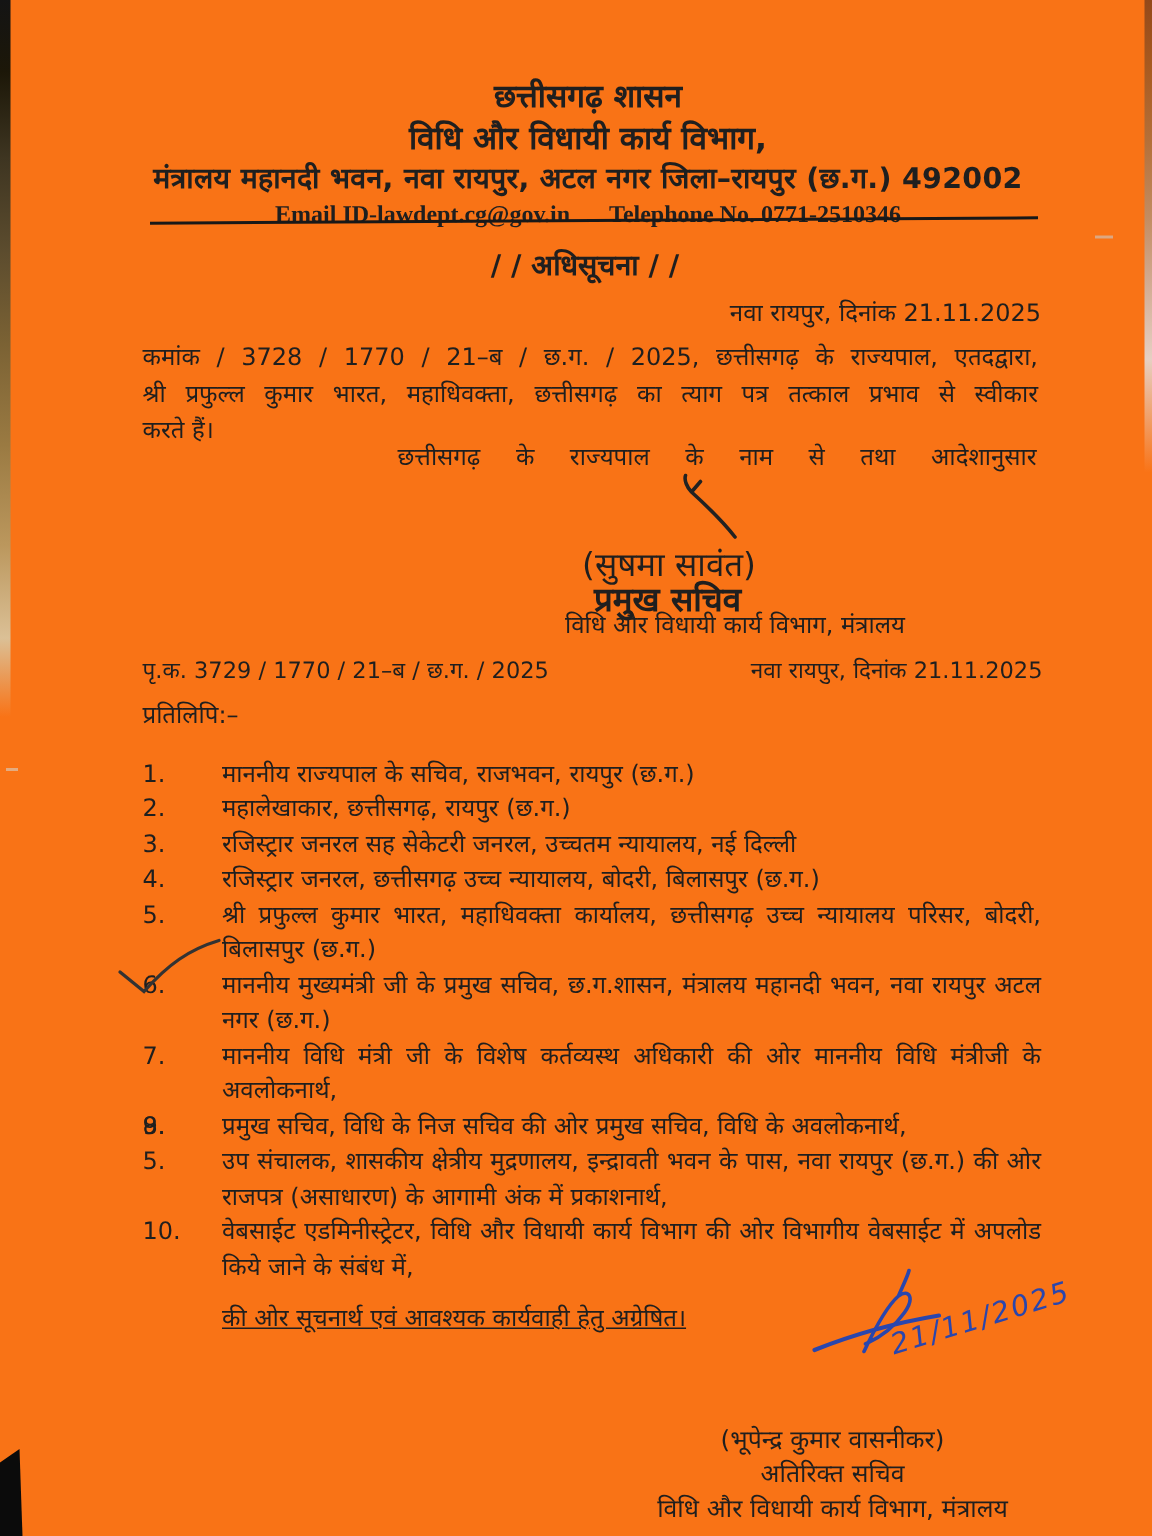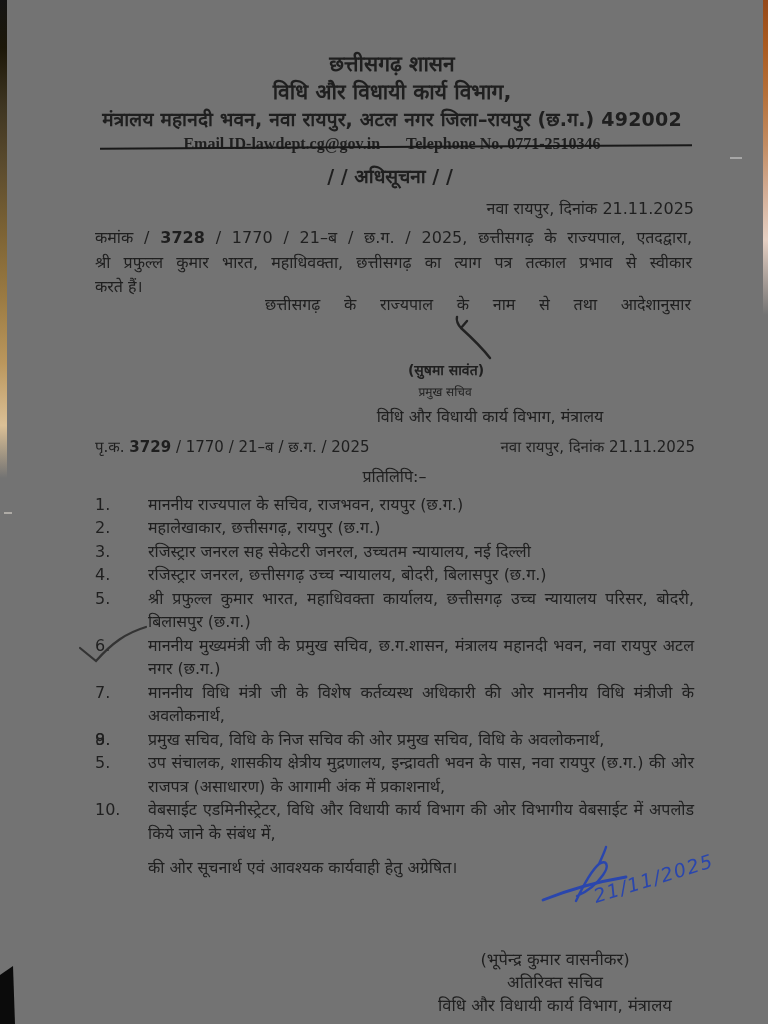--- a/index.html
+++ b/index.html
@@ -1,18 +1,18 @@
 <!DOCTYPE html>
 <html><head>
 <meta charset="utf-8">
 <style>
   html,body{margin:0;padding:0;background:#e8e8e8;}
   .page{
     position:relative;width:768px;height:1024px;margin:0 auto;
-    background:#737373;overflow:hidden;
+    background:#f97316;overflow:hidden;
     font-family:"DejaVu Sans","Liberation Sans",sans-serif;
     color:#1f1f1f;
   }
   
   .edge-left{position:absolute;left:0;top:0;width:7px;height:478px;
     background:linear-gradient(to bottom,#141414 0%,#1c1708 10%,#3e3521 22%,#5c4c2e 35%,#7b6234 48%,#9a7a42 62%,#bb975d 76%,#dbc096 89%,rgba(253,253,252,0) 100%);}
   .edge-right{position:absolute;right:0;top:0;width:5px;height:315px;
     background:linear-gradient(to bottom,#94491a 0%,#a85a20 14%,#b4703a 30%,#c28c62 46%,#d2ab92 60%,#e6d0c3 76%,rgba(253,253,252,0) 100%);}
   .overlay{position:absolute;inset:0;width:768px;height:1024px;pointer-events:none;}
   
@@ -25,37 +25,37 @@
   .hdr-l4 .gap{display:inline-block;width:26px;}
   .rule{position:absolute;left:100px;top:146px;width:592px;height:2px;background:#181818;transform:rotate(-.35deg);}
   
   .notif-title{position:absolute;left:0;top:163px;width:780px;text-align:center;font-size:19px;font-weight:bold;}
   .dateline1{position:absolute;top:197px;right:74px;font-size:16px;}
   .order{position:absolute;left:95px;top:226px;width:597px;font-size:16px;line-height:24.5px;}
   .jline{text-align:justify;text-align-last:justify;}
   .order .last{text-align-last:left;}
   .by-order{position:absolute;left:265px;top:293px;width:426px;font-size:16px;text-align:justify;text-align-last:justify;}
   
-  .sig1-name{position:absolute;left:296px;top:360px;width:300px;text-align:center;font-size:14px;font-weight:700;}
-  .sig1-desig{position:absolute;left:295px;top:383px;width:300px;text-align:center;font-size:12px;}
+  .sig1-name{position:absolute;left:296px;top:360px;width:300px;text-align:center;font-size:22px;font-weight:400;}
+  .sig1-desig{position:absolute;left:295px;top:383px;width:300px;text-align:center;font-size:22px;font-weight:bold;}
   .sig1-dept{position:absolute;left:330px;top:405px;width:320px;text-align:center;font-size:16px;}
   
   .endorse-row{position:absolute;left:95px;top:436px;width:600px;display:flex;justify-content:space-between;font-size:15px;}
   .copy-block{position:absolute;left:95px;top:465px;width:599px;font-size:16px;line-height:23.5px;}
-  .copy-label{margin-bottom:4px;text-align:center;}
+  .copy-label{margin-bottom:15px;}
   .copy-item{position:relative;padding-left:53px;text-align:justify;text-align-last:left;}
   .copy-item .num{position:absolute;left:0;top:0;width:38px;text-align:right;}
-  .closing{margin-top:11px;padding-left:53px;}
+  .closing{margin-top:11px;padding-left:53px;text-decoration:underline;}
   
   .sig2{position:absolute;left:355px;top:948px;width:400px;text-align:center;font-size:16.5px;line-height:23px;}
   .sig2 .nm{font-weight:500;}
   
   .hand-date{fill:#2a46ad;font-size:19px;font-style:italic;letter-spacing:1.5px;
     font-family:"DejaVu Sans","Liberation Sans",sans-serif;}
-  b{font-weight:bold;}
+  b{font-weight:normal;}
 </style>
 </head>
 <body>
 
 <div class="page">
 
   <div class="edge-left"></div>
   <div class="edge-right"></div>
 
   <div class="hdr">

